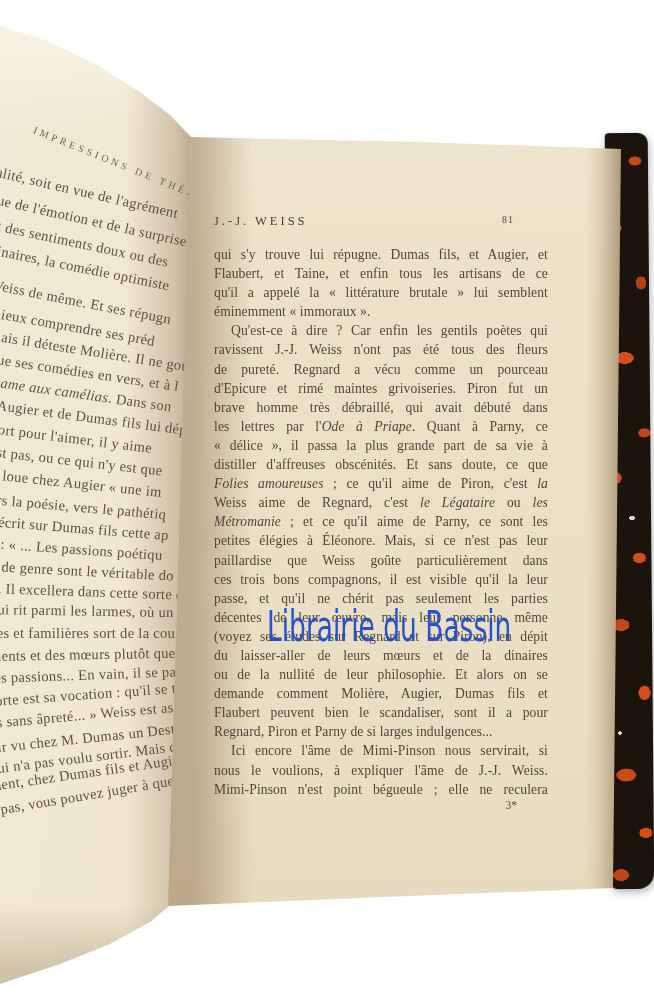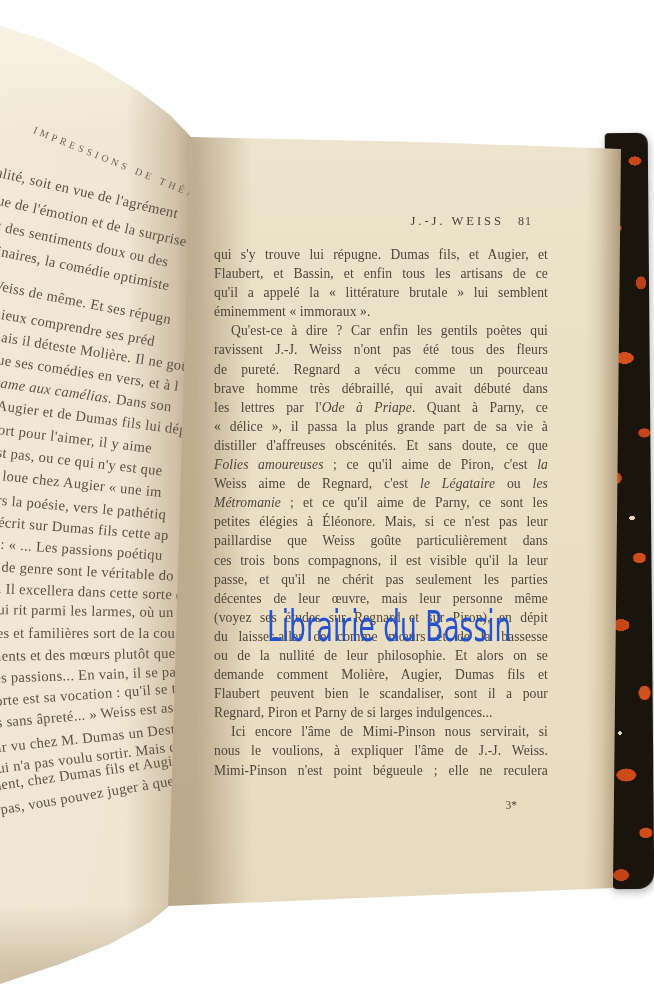--- a/index.html
+++ b/index.html
@@ -42,23 +42,23 @@
     clip-path:polygon(191px 137px, 420px 142px, 621px 149px, 613px 888px, 360px 898px, 168px 906px);
     background-image:
       linear-gradient(90deg, rgba(110,80,45,.36) 0 195px, rgba(110,80,45,0) 252px),
       linear-gradient(90deg, transparent 0 586px, rgba(140,105,60,.16) 600px, rgba(110,78,40,.40) 616px, rgba(110,78,40,.50) 621px),
       linear-gradient(180deg, rgba(180,150,105,.30) 0 3px, rgba(180,150,105,0) 26px),
       linear-gradient(0deg, rgba(140,110,70,.22) 0 5px, rgba(140,110,70,0) 34px),
       linear-gradient(180deg, #f0e7d2 0%, #ebe1c8 30%, #e9dec3 75%, #e5d9bc 100%);
     filter:drop-shadow(0 5px 7px rgba(100,80,55,.32));
   }
   .rp-text{position:absolute;left:214px;top:0;width:334px;color:#4e463b;}
-  .rp-header{position:absolute;top:214px;left:0;width:290px;text-align:right;
+  .rp-header{position:absolute;top:214px;left:0;width:290px;text-align:left;
     font-size:12.5px;letter-spacing:3px;color:#4a4238;}
-  .rp-pagenum{position:absolute;top:214px;right:16px;font-size:12px;letter-spacing:1px;}
+  .rp-pagenum{position:absolute;top:214px;right:34px;font-size:10px;letter-spacing:1px;}
   .rp-lines{position:absolute;top:245px;left:0;width:334px;}
   .rl{
     height:19.1px;line-height:19.1px;font-size:13.6px;
     text-align:justify;text-align-last:justify;
     white-space:nowrap;letter-spacing:.1px;
   }
   .rl.pe{text-align-last:left;white-space:normal;}
   .rl.ind{padding-left:17px;}
   .rp-signature{position:absolute;top:799px;right:31px;font-size:11.5px;}
 
@@ -137,40 +137,41 @@
         <div class="ll" style="top: 803px; transform: rotate(-9.5deg);">e pas, vous pouvez juger à quel</div>
       </div>
   </div>
 
   <div class="right-page">
     <div class="rp-text">
       <div class="rp-header">J.-J. WEISS</div>
       <div class="rp-pagenum">81</div>
       <div class="rp-lines" id="rp-lines">
           <div class="rl">qui s'y trouve lui répugne. Dumas fils, et Augier, et</div>
-          <div class="rl">Flaubert, et Bassin, et enfin tous les artisans de ce</div>
+          <div class="rl">Flaubert, et Taine, et enfin tous les artisans de ce</div>
           <div class="rl">qu'il a appelé la « littérature brutale » lui semblent</div>
           <div class="rl pe">éminemment « immoraux ».</div>
           <div class="rl ind">Qu'est-ce à dire ? Car enfin les gentils poètes qui</div>
           <div class="rl">ravissent J.-J. Weiss n'ont pas été tous des fleurs</div>
           <div class="rl">de pureté. Regnard a vécu comme un pourceau</div>
+          <div class="rl">d'Epicure et rimé maintes grivoiseries. Piron fut un</div>
           <div class="rl">brave homme très débraillé, qui avait débuté dans</div>
           <div class="rl">les lettres par l'<i>Ode à Priape</i>. Quant à Parny, ce</div>
           <div class="rl">« délice », il passa la plus grande part de sa vie à</div>
           <div class="rl">distiller d'affreuses obscénités. Et sans doute, ce que</div>
           <div class="rl"><i>Folies amoureuses</i> ; ce qu'il aime de Piron, c'est <i>la</i></div>
           <div class="rl">Weiss aime de Regnard, c'est <i>le Légataire</i> ou <i>les</i></div>
           <div class="rl"><i>Métromanie</i> ; et ce qu'il aime de Parny, ce sont les</div>
           <div class="rl">petites élégies à Éléonore. Mais, si ce n'est pas leur</div>
           <div class="rl">paillardise que Weiss goûte particulièrement dans</div>
           <div class="rl">ces trois bons compagnons, il est visible qu'il la leur</div>
           <div class="rl">passe, et qu'il ne chérit pas seulement les parties</div>
           <div class="rl">décentes de leur œuvre, mais leur personne même</div>
           <div class="rl">(voyez ses études sur Regnard et sur Piron), en dépit</div>
-          <div class="rl">du laisser-aller de comme mœurs et de la bassesse</div>
+          <div class="rl">du laisser-aller de leurs mœurs et de la dinaires</div>
           <div class="rl">ou de la nullité de leur philosophie. Et alors on se</div>
           <div class="rl">demande comment Molière, Augier, Dumas fils et</div>
           <div class="rl">Flaubert peuvent bien le scandaliser, sont il a pour</div>
           <div class="rl pe">Regnard, Piron et Parny de si larges indulgences...</div>
           <div class="rl ind">Ici encore l'âme de Mimi-Pinson nous servirait, si</div>
           <div class="rl">nous le voulions, à expliquer l'âme de J.-J. Weiss.</div>
           <div class="rl">Mimi-Pinson n'est point bégueule ; elle ne reculera</div>
         </div>
       <div class="rp-signature">3*</div>
     </div>

